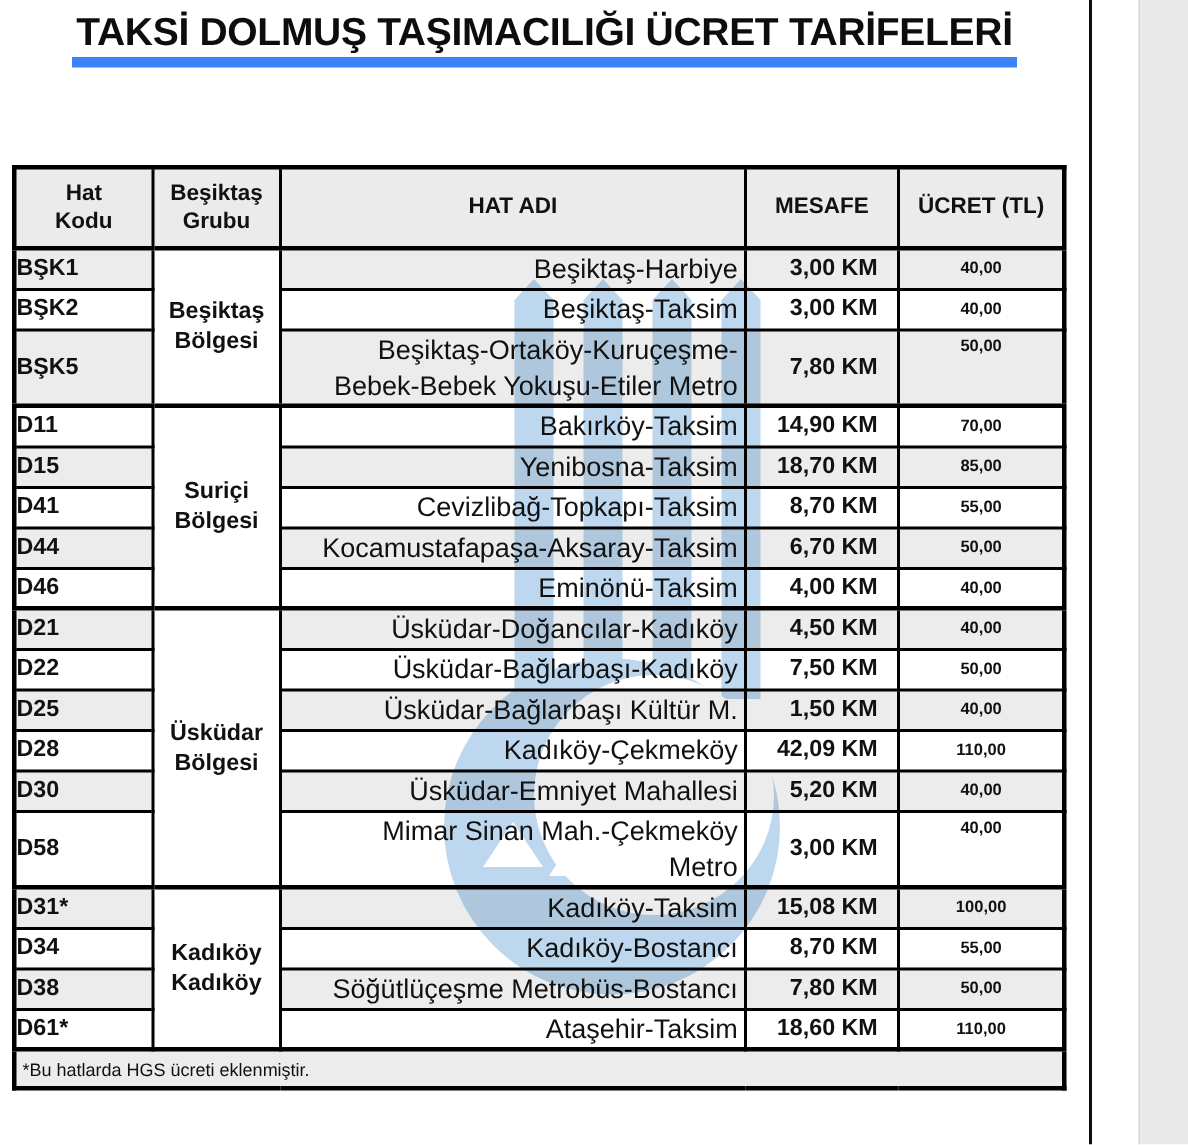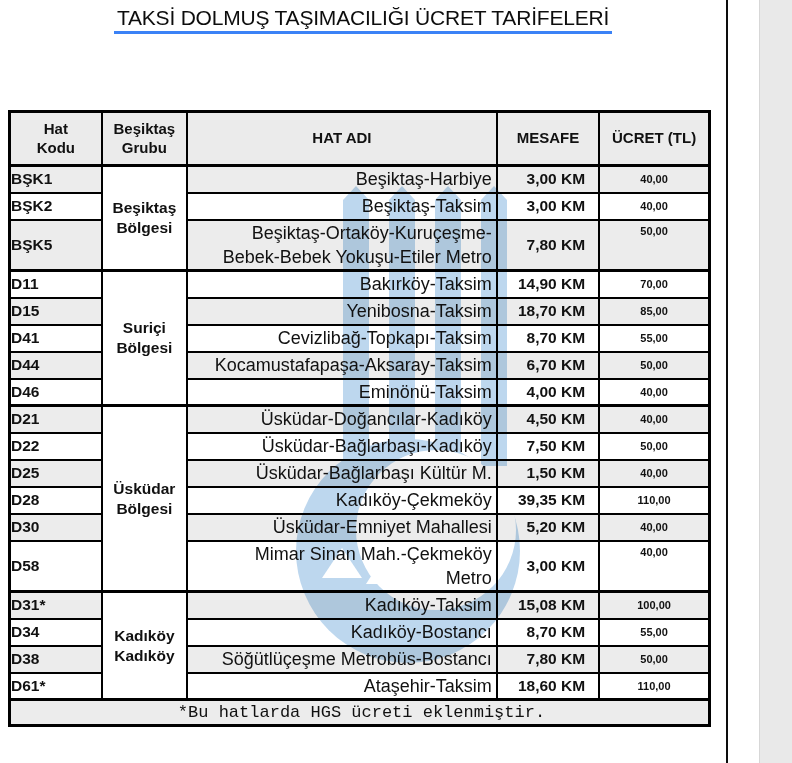--- a/index.html
+++ b/index.html
@@ -14,22 +14,22 @@
     position:absolute;left:759px;top:0;width:33px;height:763px;
     background:#e9e9e9;border-left:1px solid #d7d7d7;
   }
   .page-edge-line{
     position:absolute;left:726px;top:0;width:2px;height:763px;
     background:#0d0d0d;
   }
   
   .title-wrap{position:absolute;top:6px;left:0;width:726px;text-align:center;z-index:2;}
   .title{
-    display:inline-block;font-weight:normal;font-size:21px;color:#0d0d0d;
-    border-bottom:3px solid #3b82f6;padding:0 3px 1px 3px;letter-spacing:-0.2px;
+    display:inline-block;font-weight:bold;font-size:26px;color:#0d0d0d;
+    border-bottom:7px solid #3b82f6;padding:0 3px 1px 3px;letter-spacing:-0.2px;
     white-space:nowrap;
   }
   
   .watermark{position:absolute;left:238px;top:186px;z-index:0;}
   
   table.tariff{
     position:absolute;left:8px;top:110px;width:703px;z-index:1;
     border-collapse:collapse;table-layout:fixed;
     border:3px solid #000;
   }
@@ -52,23 +52,22 @@
   td.code{font-weight:bold;font-size:15.5px;text-align:left;vertical-align:middle;}
   td.gname{
     font-weight:bold;font-size:15.5px;text-align:center;vertical-align:middle;
     line-height:1.3;padding:0 4px;
   }
   td.lname{font-size:18px;text-align:right;vertical-align:middle;padding:0 4px 0 5px;line-height:1.35;}
   td.dist{font-weight:bold;font-size:15.5px;text-align:right;vertical-align:middle;padding-right:13px;}
   td.fare{font-weight:bold;font-size:11px;text-align:center;vertical-align:middle;}
   tr.tall td.fare{vertical-align:top;padding-top:4px;}
   td.footnote{
-    font-size:17px;font-weight:normal;text-align:center;vertical-align:middle;
+    font-size:12px;font-weight:normal;text-align:left;vertical-align:middle;
     padding-left:4px;
-    font-family:Liberation Mono, monospace;
   }
   .pre-line{white-space:pre-line;}
 </style>
 </head>
 <body>
 
 <svg class="watermark" width="340" height="490" viewBox="0 0 340 490" aria-hidden="true">
   <g fill="#bdd7ee">
     <polygon points="105,14 131,14 118,0"></polygon>
       <rect x="105" y="14" width="26" height="266"></rect>
@@ -182,21 +181,21 @@
   </tr>
   <tr class="shade">
     <td class="code">D25</td>
     <td class="lname">Üsküdar-Bağlarbaşı Kültür M.</td>
     <td class="dist">1,50 KM</td>
     <td class="fare">40,00</td>
   </tr>
   <tr>
     <td class="code">D28</td>
     <td class="lname">Kadıköy-Çekmeköy</td>
-    <td class="dist">39,35 KM</td>
+    <td class="dist">42,09 KM</td>
     <td class="fare">110,00</td>
   </tr>
   <tr class="shade">
     <td class="code">D30</td>
     <td class="lname">Üsküdar-Emniyet Mahallesi</td>
     <td class="dist">5,20 KM</td>
     <td class="fare">40,00</td>
   </tr>
   <tr class="tall">
     <td class="code">D58</td>

